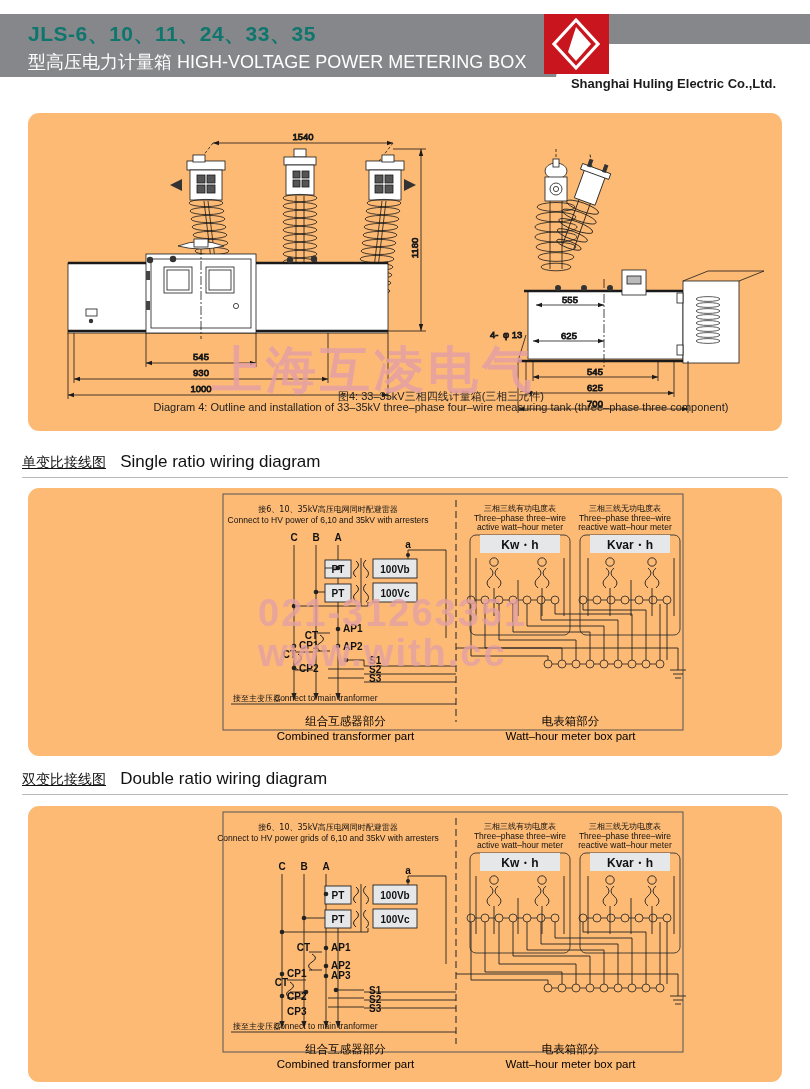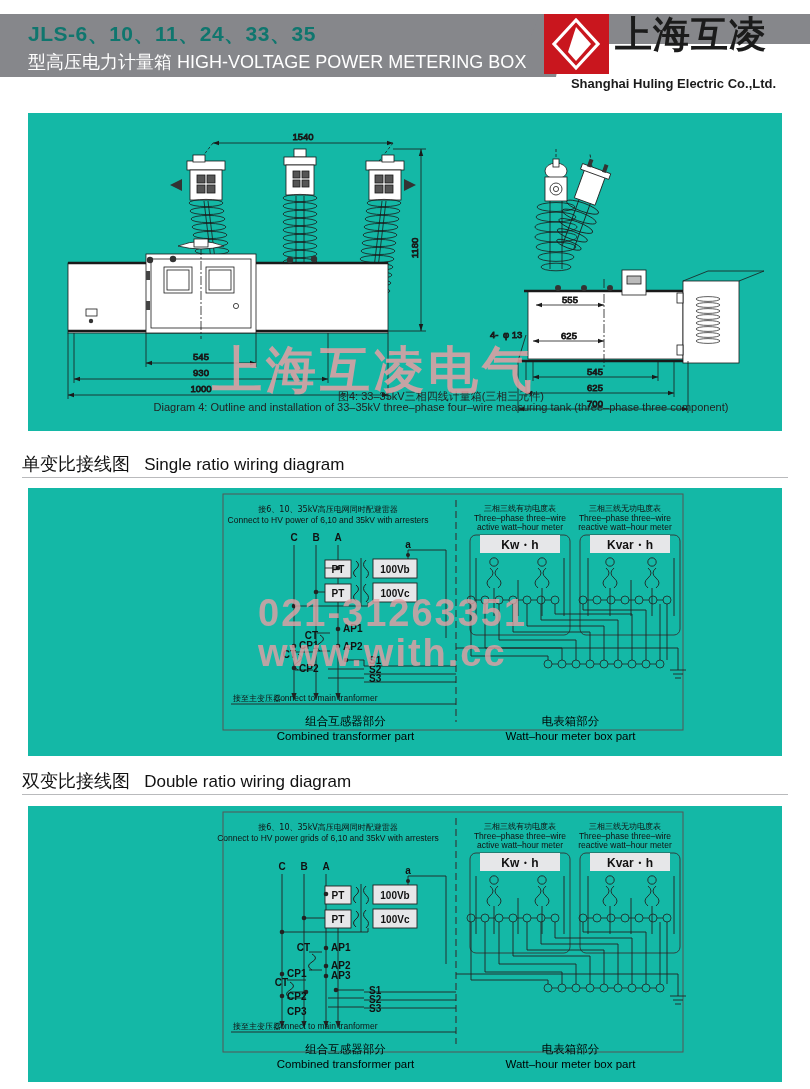--- a/index.html
+++ b/index.html
@@ -46,25 +46,25 @@
     position:absolute;left:80px;top:2px;
     font-size:37px;font-weight:bold;color:#1b1b1b;letter-spacing:1px;
     font-family:"DejaVu Sans",sans-serif;line-height:1;
   }
   .logo-en{
     position:absolute;left:2px;top:62px;width:273px;text-align:center;
     font-size:13px;font-weight:bold;color:#1b1b1b;white-space:nowrap;
   }
 
   
-  .panel{position:absolute;background:#14b8a6;}
+  .panel{position:absolute;background:#fdba74;border-radius:11px;}
   .sec-head{
     position:absolute;left:22px;font-size:17px;color:#111;white-space:nowrap;
   }
-  .sec-head .cn{font-size:18px;}
+  .sec-head .cn{font-size:14px;text-decoration:underline;}
   .sec-head .en{font-size:17px;}
   .sec-rule{position:absolute;left:22px;height:1px;background:#b9babc;}
 
   
   .wm{
     position:absolute;color:#e4a0a4;font-weight:bold;
     white-space:nowrap;pointer-events:none;
   }
   .wm1{left:178px;top:337px;font-size:50px;letter-spacing:4px;
        font-family:"DejaVu Sans",sans-serif;opacity:.85;margin-left:34px;}
@@ -92,21 +92,20 @@
     <span>HIGH-VOLTAGE POWER METERING BOX</span>
   </div>
 
   <div class="logo-block">
     <div class="logo-mark">
       <svg width="65" height="60" viewBox="0 0 65 60">
         <polygon points="32,6 54,30 32,54 10,30" fill="none" stroke="#ffffff" stroke-width="3.2"></polygon>
         <polygon points="32,13 47,30 32,47 24,38" fill="#ffffff"></polygon>
       </svg>
     </div>
-    <div class="logo-cn">上海互凌</div>
     <div class="logo-en">Shanghai Huling Electric Co.,Ltd.</div>
   </div>
 </div>
 
 <div class="panel" style="left:28px;top:113px;width:754px;height:318px;">
 
   <svg width="754" height="318" viewBox="0 0 754 318">
     <g stroke="#1a1a1a" fill="none" stroke-width="0.8">
 
       <line x1="185" y1="30" x2="365" y2="30"></line>

